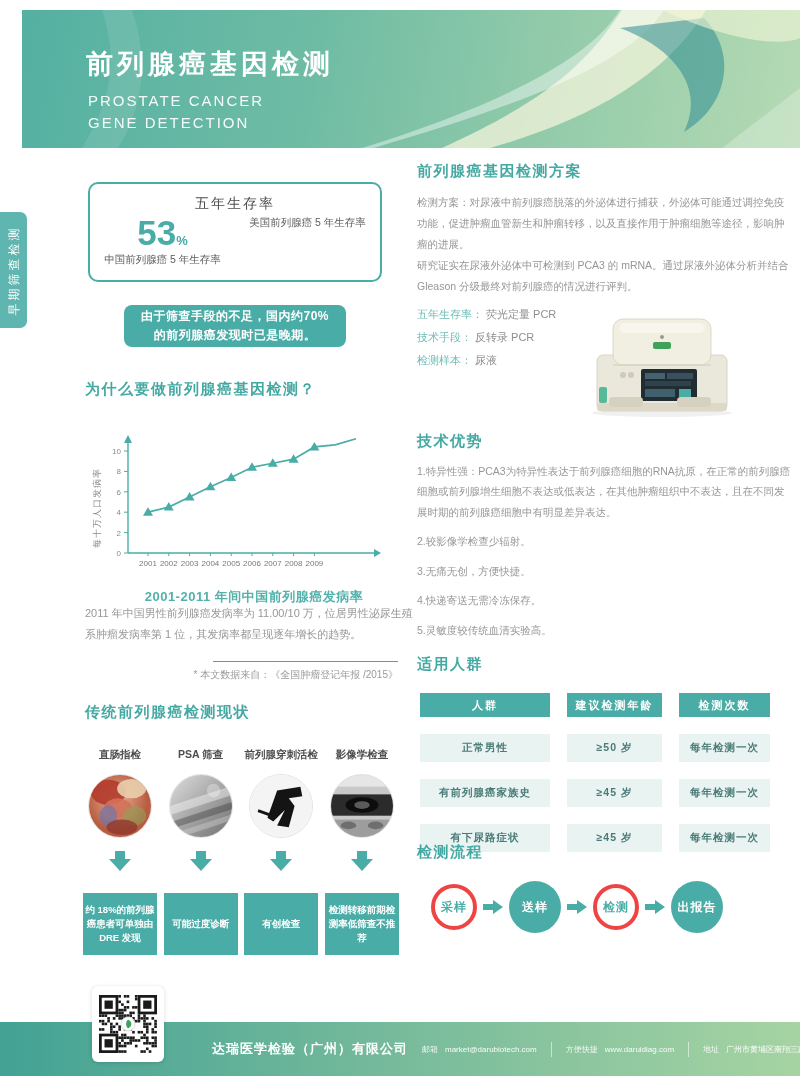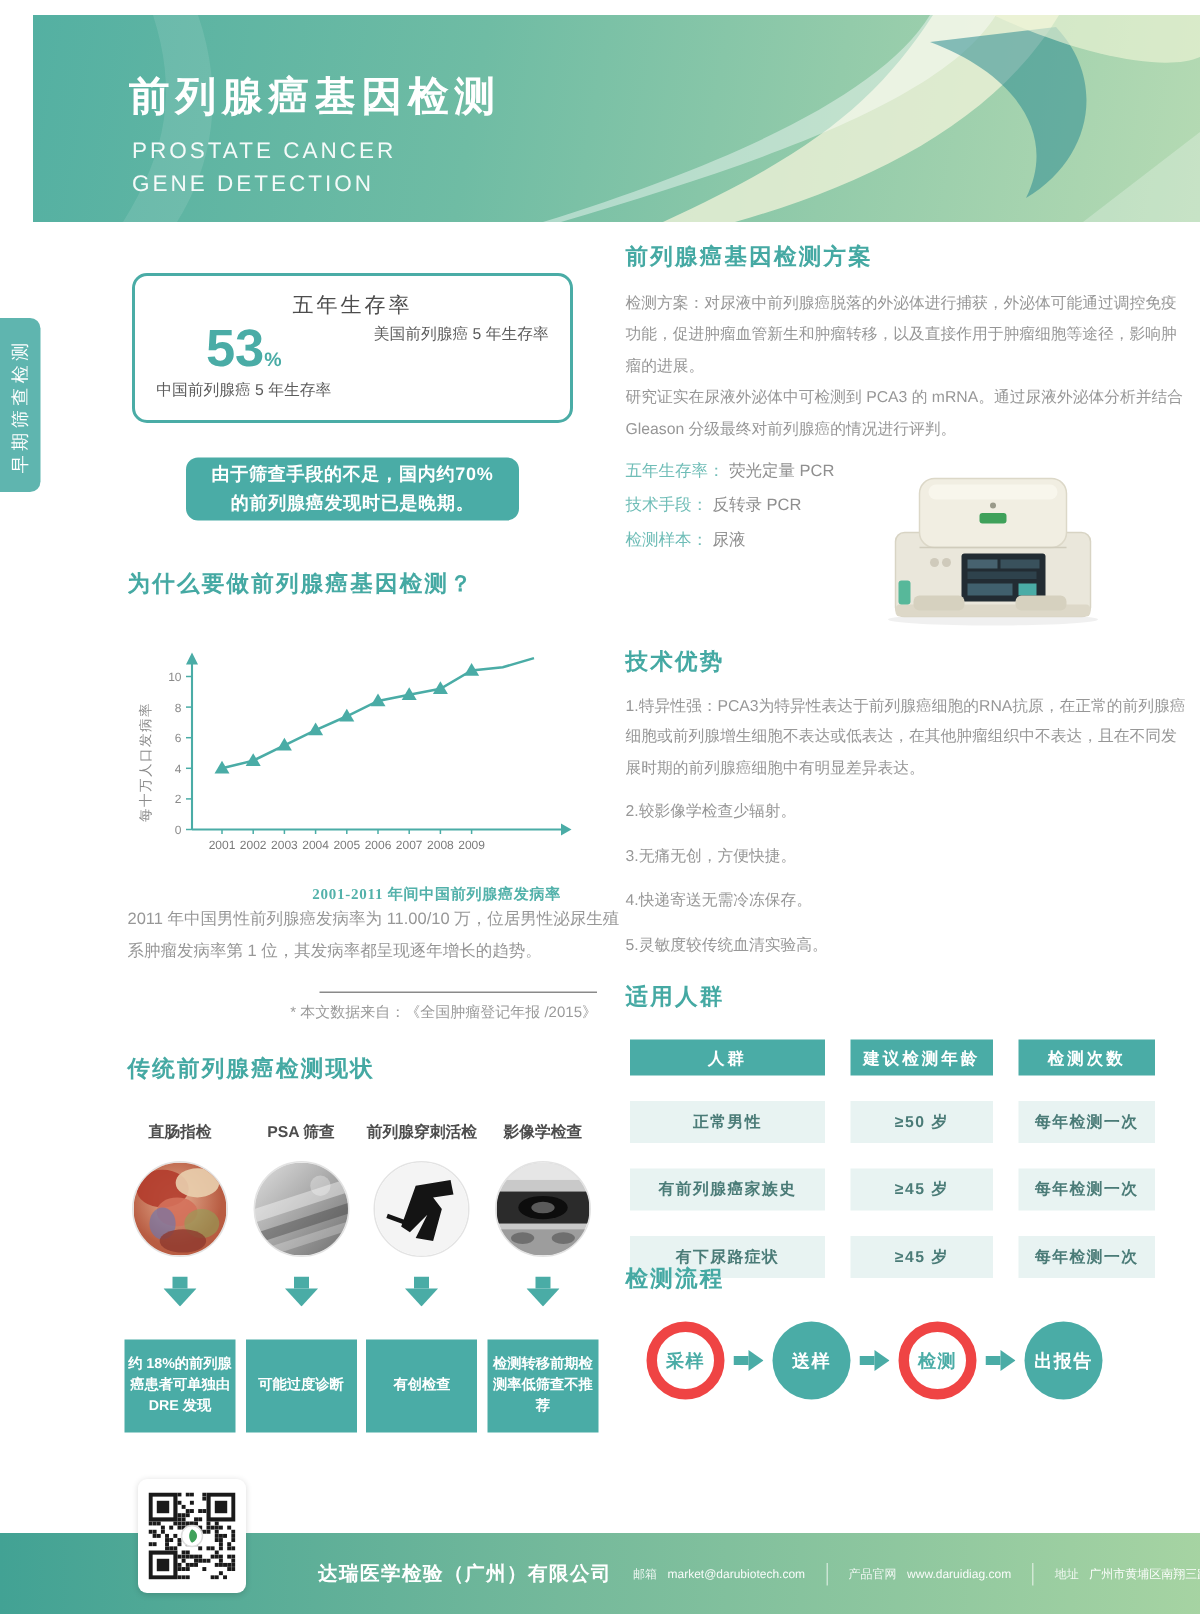--- a/index.html
+++ b/index.html
@@ -27,21 +27,21 @@
   .stat-unit{font-size:13px;font-weight:600;color:#4aaca6;}
   .stat-caption{font-size:10.5px;color:#5c5c5c;margin-top:1px;}
   
   .callout{position:absolute;left:124px;top:305px;width:222px;height:42px;background:#4aaca6;border-radius:8px;
     color:#fff;font-size:12px;font-weight:bold;display:flex;flex-direction:column;align-items:center;justify-content:center;
     line-height:1.55;letter-spacing:.5px;}
   
   .sec-h{position:absolute;font-size:15px;font-weight:bold;color:#45a9a3;letter-spacing:1.5px;white-space:nowrap;}
   
   .chart-wrap{position:absolute;left:86px;top:430px;width:320px;}
-  .chart-caption{width:240px;margin:4px 0 0 48px;text-align:right;color:#52b1aa;font-size:10px;font-weight:bold;letter-spacing:.5px;font-family:Liberation Serif, serif;}
+  .chart-caption{width:240px;margin:4px 0 0 48px;text-align:center;color:#52b1aa;font-size:13px;font-weight:bold;letter-spacing:.5px;}
   .incidence-para{position:absolute;left:85px;top:603px;width:332px;font-size:11px;color:#979797;line-height:1.95;}
   .footnote-line{position:absolute;left:213px;top:661px;width:185px;border-top:1px solid #8a8a8a;}
   .footnote-text{position:absolute;left:85px;top:668px;width:313px;text-align:right;font-size:10px;color:#9a9a9a;}
   
   .screening{position:absolute;left:83px;top:748px;width:316px;display:flex;justify-content:space-between;}
   .method{width:74px;display:flex;flex-direction:column;align-items:center;}
   .method-label{font-size:10.5px;color:#4d4d4d;font-weight:bold;white-space:nowrap;height:16px;}
   .method-circle{width:62px;height:62px;border-radius:50%;overflow:hidden;margin-top:10px;border:1px solid #e3e3e3;}
   .down-arrow{margin-top:13px;height:20px;}
   .drawback{margin-top:22px;width:74px;height:62px;background:#4aaca6;color:#fff;font-size:9.5px;font-weight:bold;
@@ -56,21 +56,21 @@
   .tech-list{position:absolute;left:417px;top:461px;width:374px;font-size:10.5px;color:#979797;line-height:1.95;}
   .tech-list p{margin:0 0 9px 0;}
   
   .audience-table{position:absolute;left:420px;top:693px;width:322px;display:grid;
     grid-template-columns:130px 95px 91px;gap:17px;}
   .th{background:#4aaca6;color:#fff;font-size:11px;font-weight:bold;height:24px;display:flex;align-items:center;justify-content:center;letter-spacing:2px;}
   .td{background:#e8f3f2;color:#4a7b77;font-size:10.5px;font-weight:bold;height:28px;display:flex;align-items:center;justify-content:center;letter-spacing:1px;}
   
   .flow{position:absolute;left:431px;top:881px;display:flex;align-items:center;}
   .step-circle{border-radius:50%;display:flex;align-items:center;justify-content:center;font-size:12px;font-weight:bold;letter-spacing:1px;flex:none;}
-  .step-outlined{width:38px;height:38px;border:7px solid #ef4444;background:#fff;color:#4aaca6;}
+  .step-outlined{width:38px;height:38px;border:4px solid #ef4444;background:#fff;color:#4aaca6;}
   .step-filled{width:52px;height:52px;background:#4aaca6;color:#fff;}
   .flow-arrow{margin:0 6px;flex:none;display:flex;}
   
   .footer-band{position:absolute;left:0;top:1022px;width:800px;height:54px;
     background:linear-gradient(90deg,#42a294 0%,#74b99b 45%,#a9d5a3 100%);
     display:flex;align-items:center;padding-left:26px;}
   .footer-spacer{width:186px;flex:none;}
   .company{color:#fff;font-size:13px;font-weight:bold;letter-spacing:1px;white-space:nowrap;}
   .contact{display:flex;align-items:center;color:rgba(255,255,255,.95);font-size:8px;margin-left:14px;white-space:nowrap;}
   .contact-label{margin-right:7px;opacity:.9;}
@@ -367,21 +367,21 @@
 
   <div class="footer-band">
     <div class="footer-spacer"></div>
     <div class="company">达瑞医学检验（广州）有限公司</div>
     <div class="contact">
       <span class="contact-label">邮箱</span>
       <span>market@darubiotech.com</span>
     </div>
     <div class="fsep"></div>
     <div class="contact">
-      <span class="contact-label">产品官网</span>
+      <span class="contact-label">方便快捷</span>
       <span>www.daruidiag.com</span>
     </div>
     <div class="fsep"></div>
     <div class="contact">
       <span class="contact-label">地址</span>
       <span>广州市黄埔区南翔三路11号5栋</span>
     </div>
   </div>
 
   <div class="qr-card">

